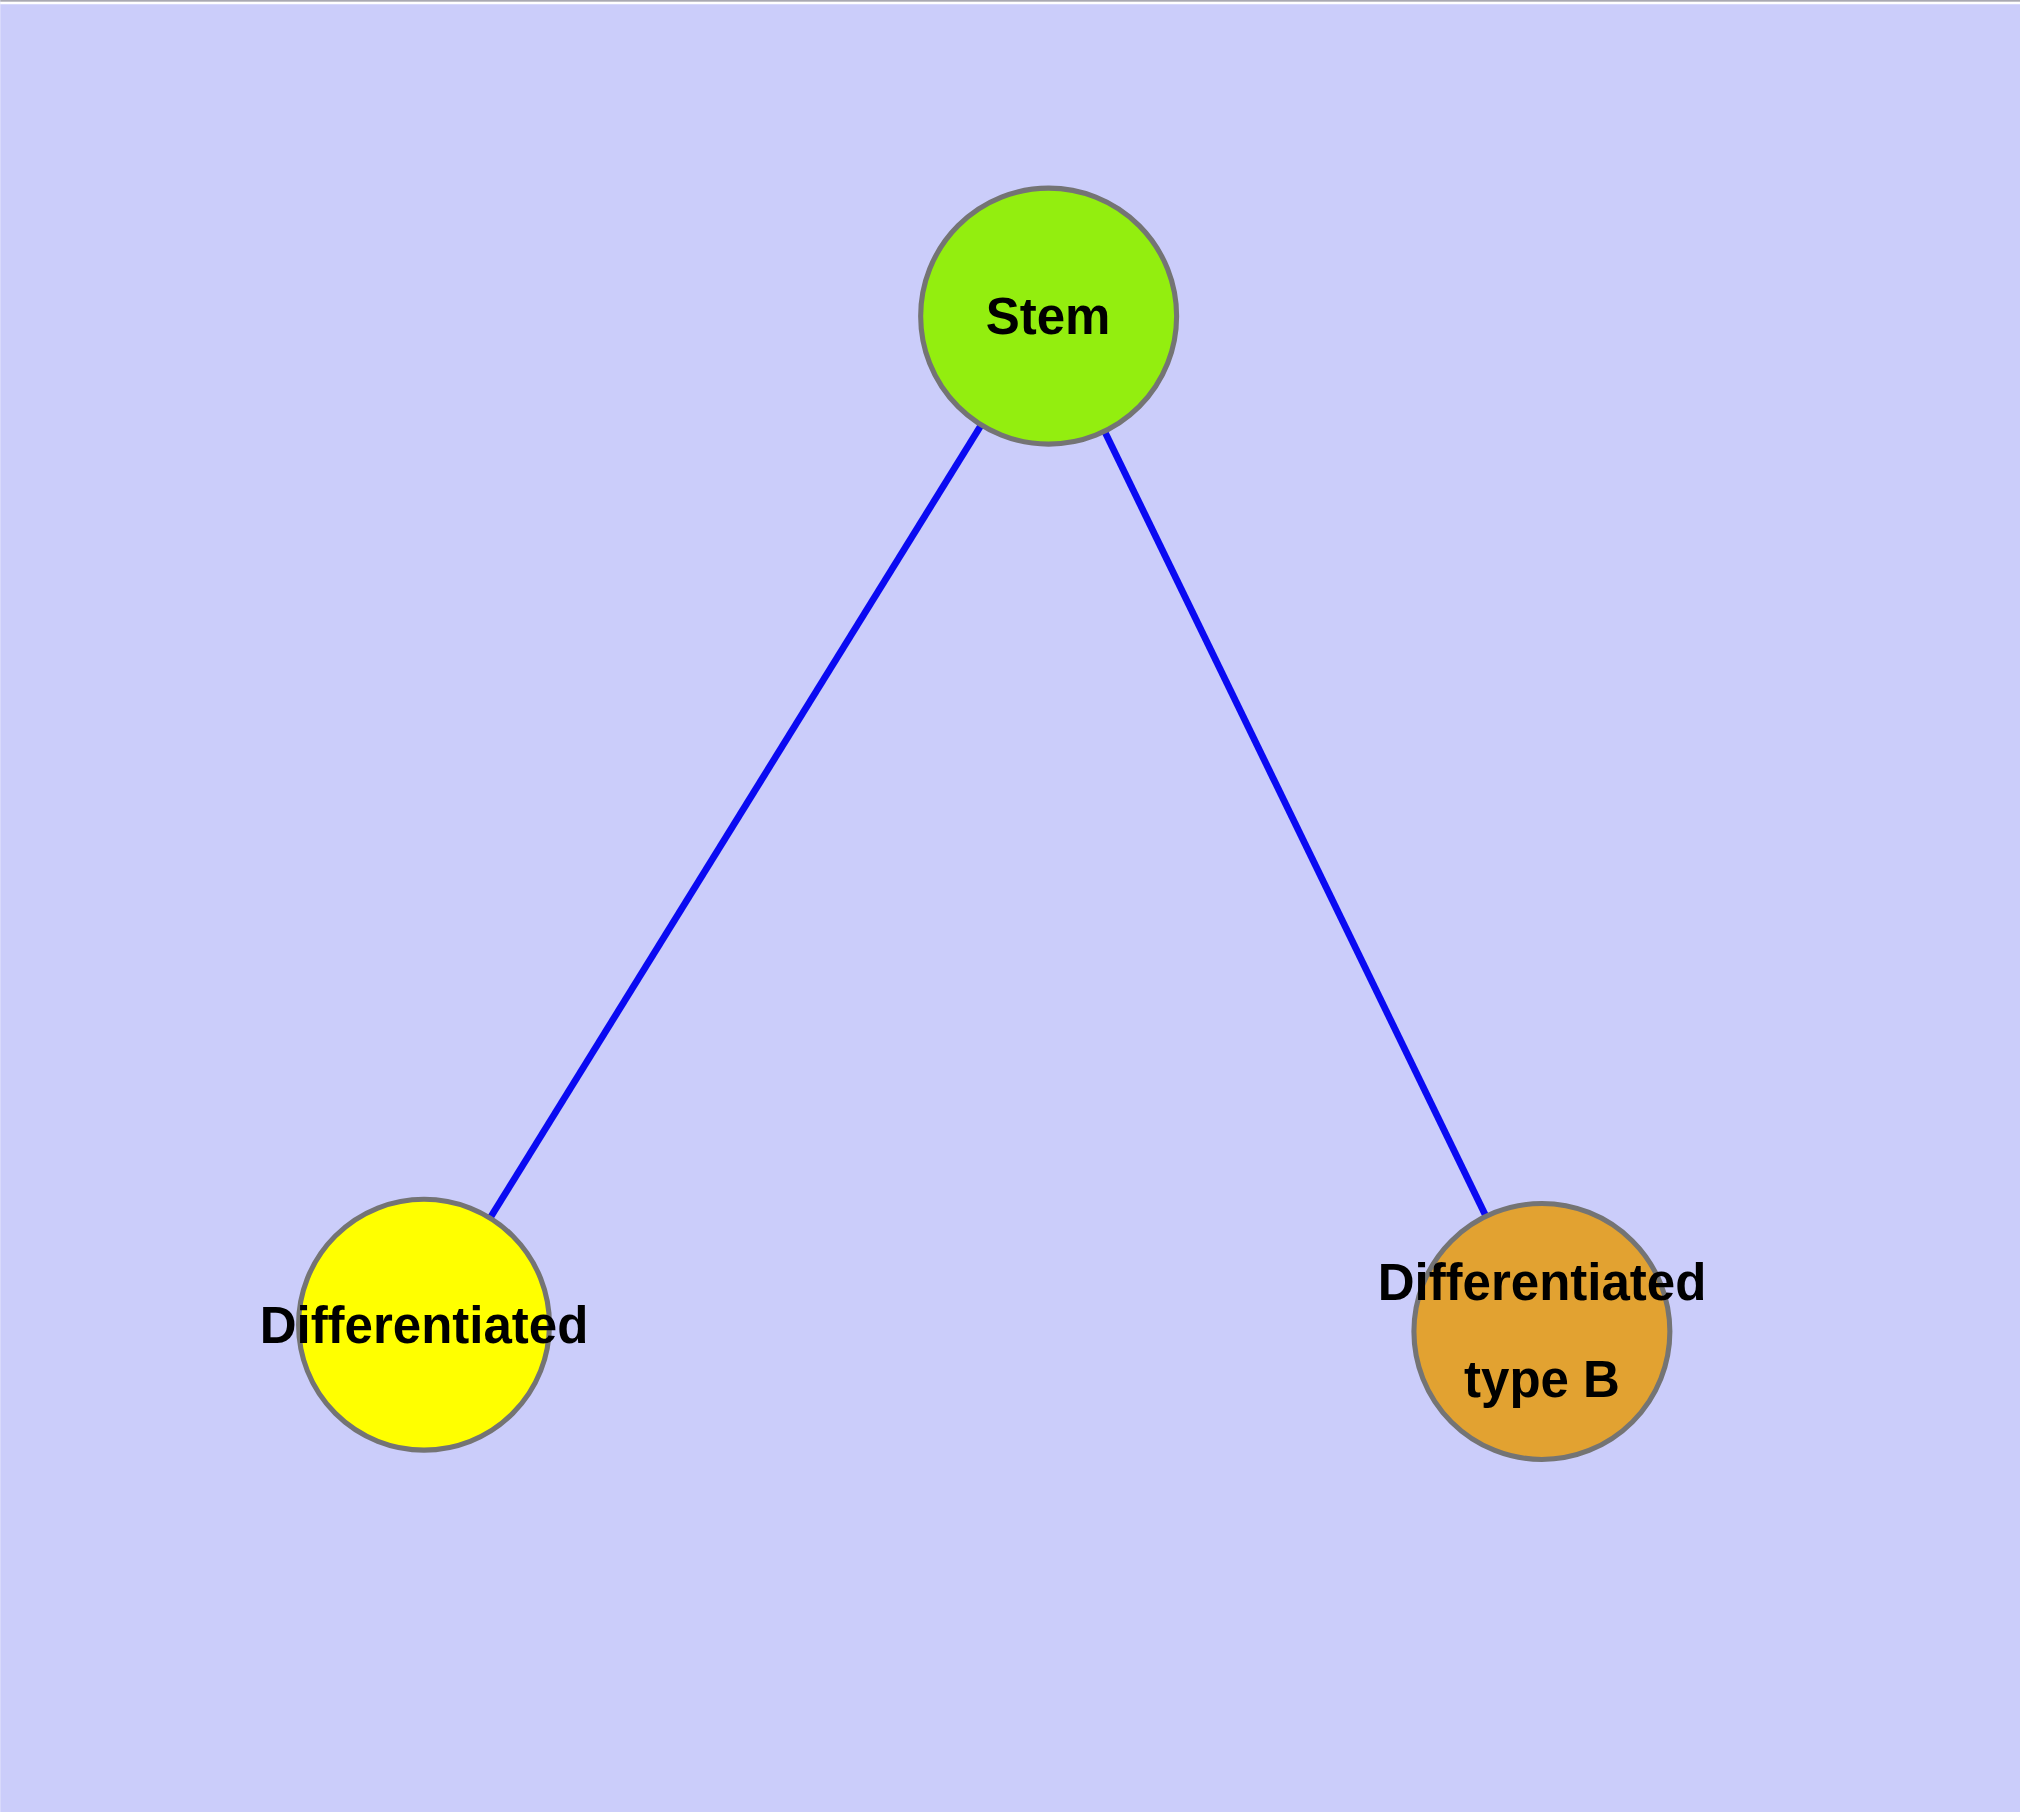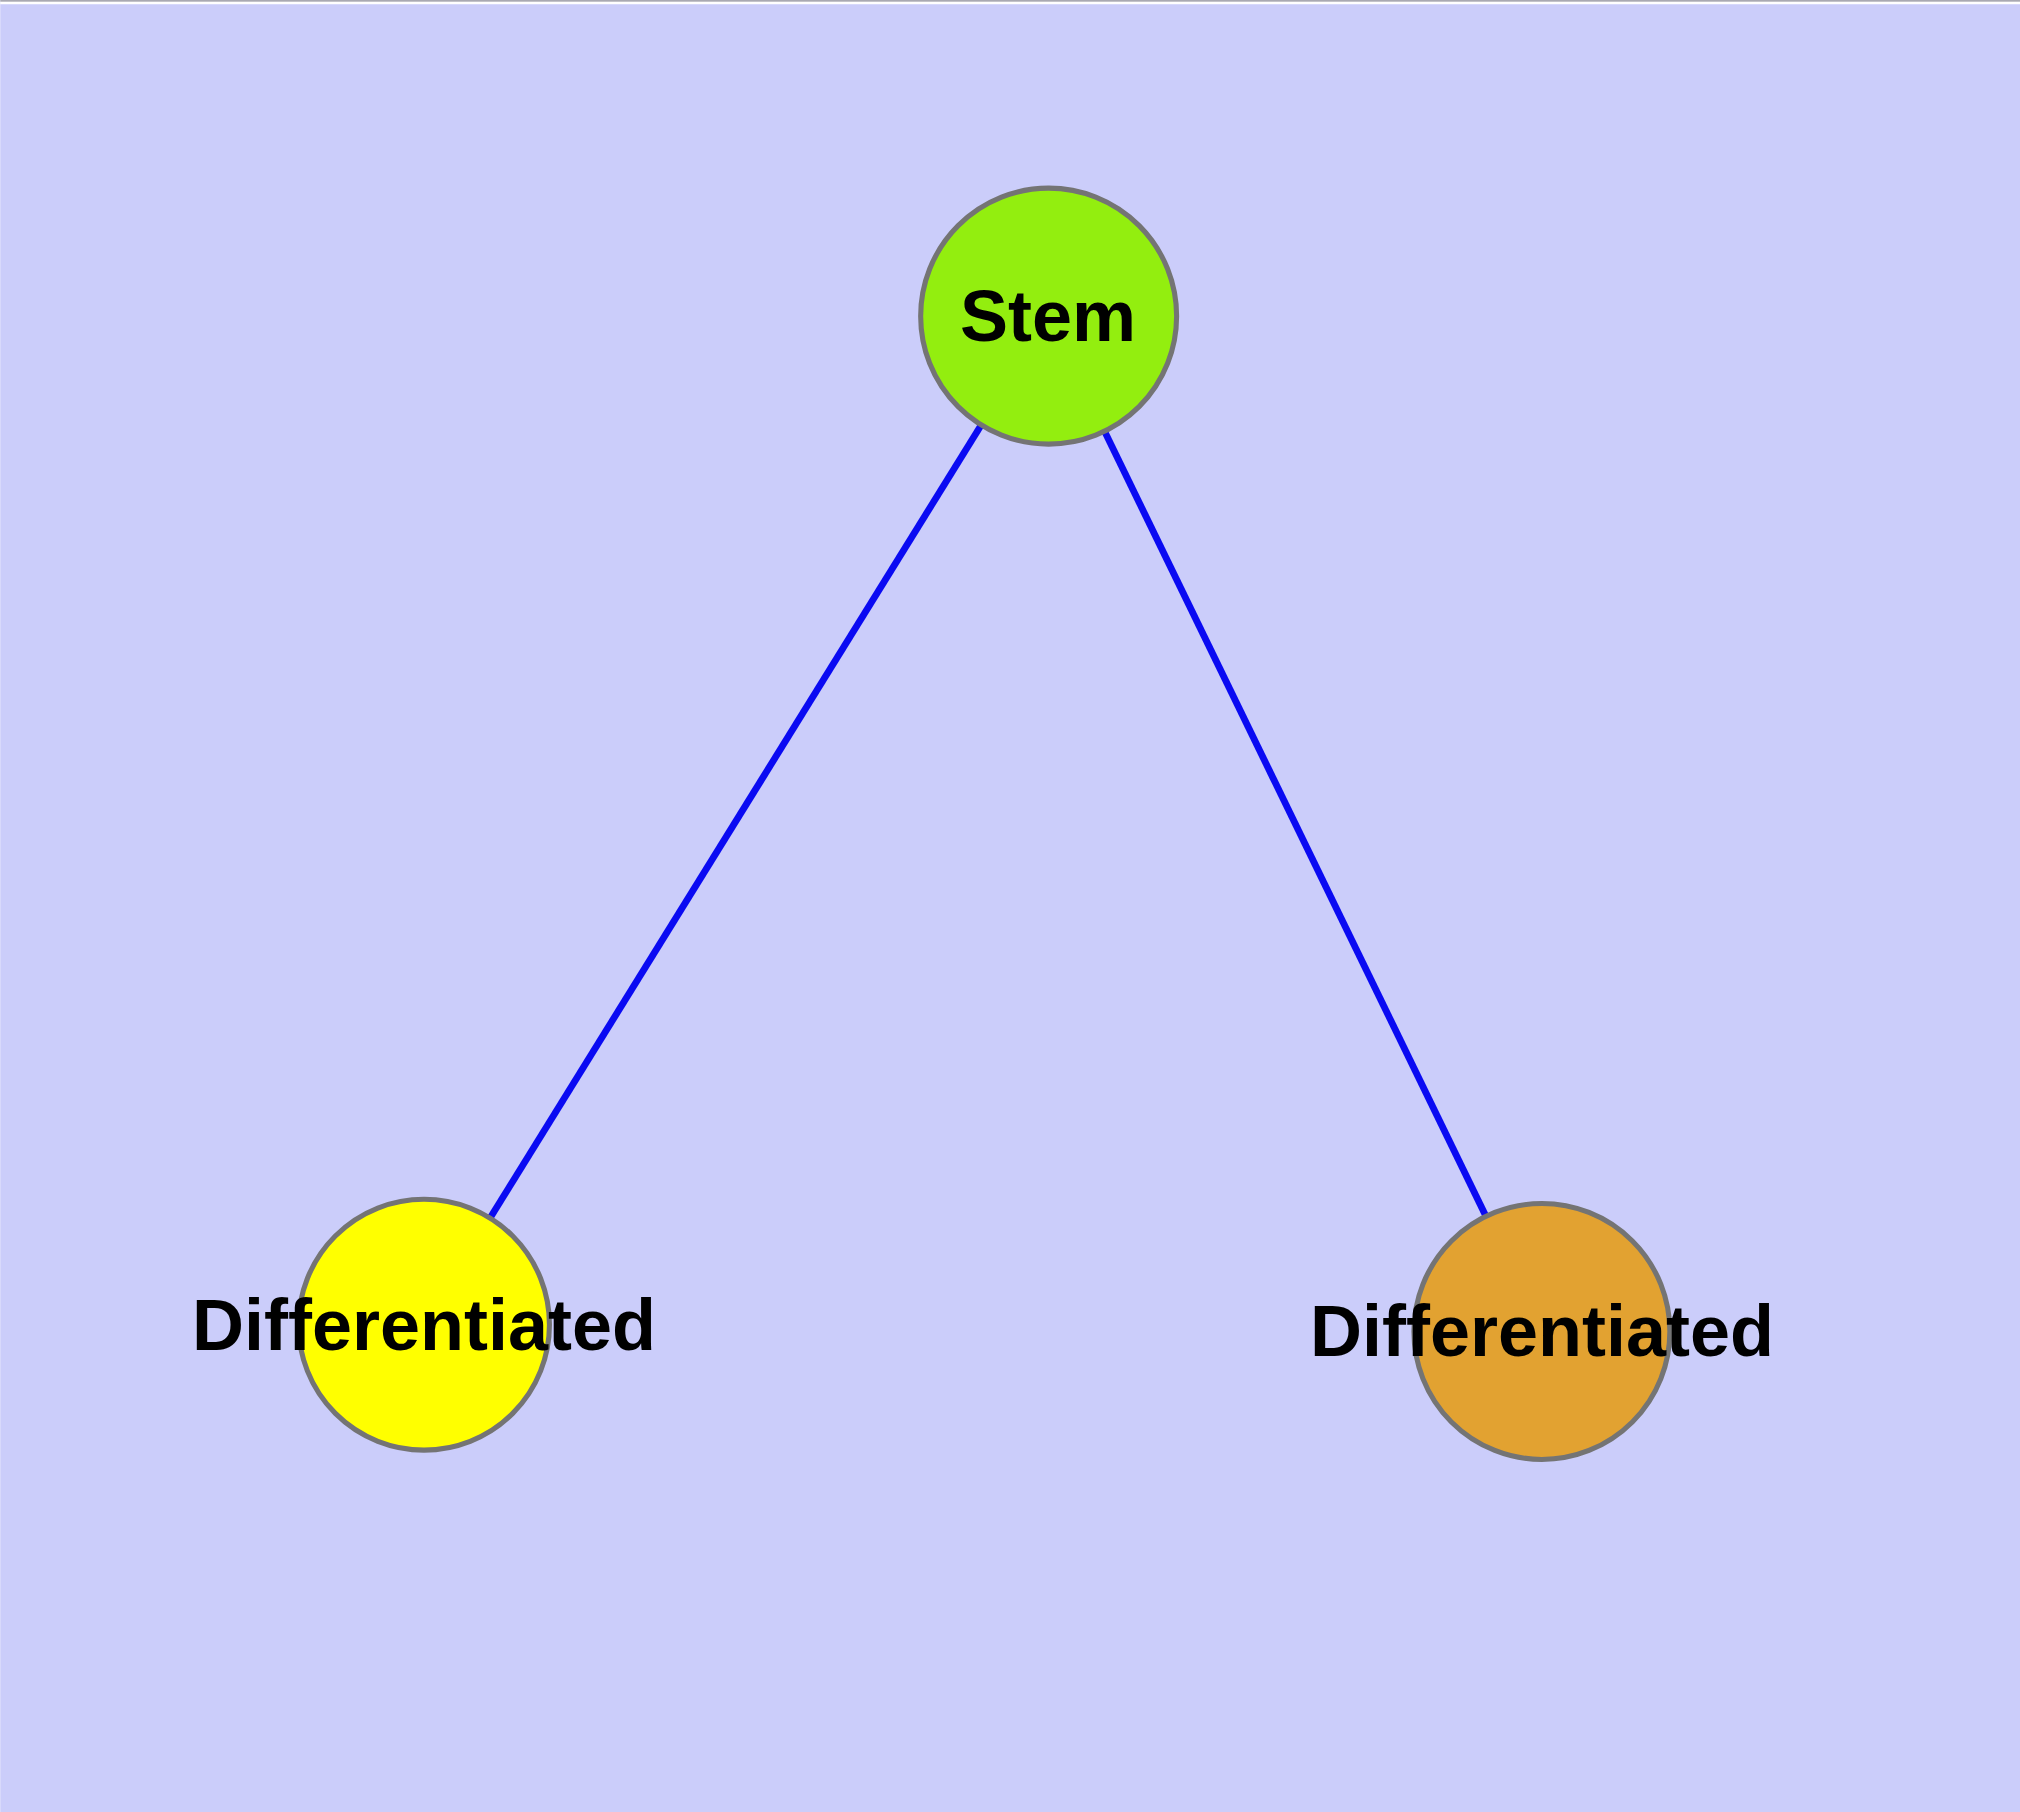--- a/index.html
+++ b/index.html
@@ -20,21 +20,21 @@
     position: absolute;
     left: 0;
     top: 0;
     display: block;
   }
   .node-label {
     position: absolute;
     transform: translate(-50%, -50%);
     text-align: center;
     font-weight: bold;
-    font-size: 72px;
+    font-size: 51px;
     line-height: 97px;
     color: #000000;
     white-space: nowrap;
     pointer-events: none;
   }
   .node-label div {
     white-space: nowrap;
   }
 </style>
 </head>
@@ -60,16 +60,17 @@
   <div class="node-label" style="left:1048px; top:316px;">
     <div>Stem</div>
   </div>
 
   <div class="node-label" style="left:424px; top:1325px;">
     <div>Differentiated</div>
   </div>
 
   <div class="node-label" style="left:1542px; top:1331px;">
     <div>Differentiated</div>
+    <div>type B</div>
   </div>
 
 </div>
 
 
 </body></html>

